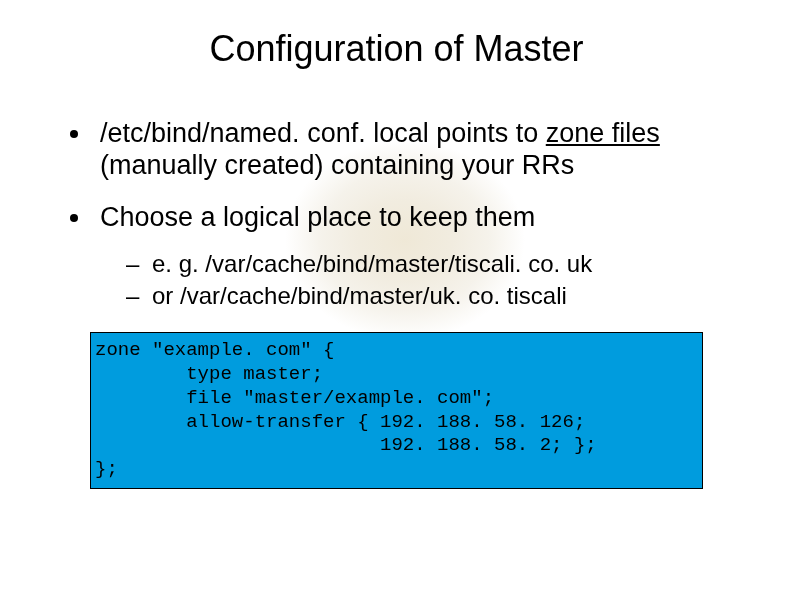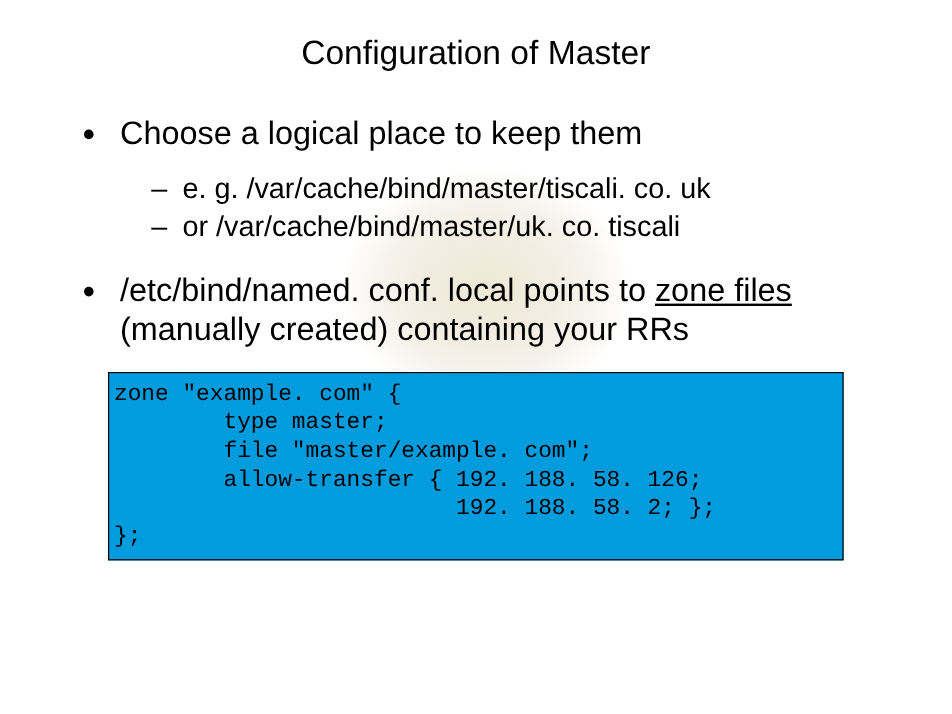--- a/index.html
+++ b/index.html
@@ -23,25 +23,25 @@
       rgba(190,170,120,0.15) 70%,
       rgba(255,255,255,0) 100%);
     z-index: 0;
   }
   .slide {
     position: relative;
     z-index: 1;
     padding: 28px 40px 0 40px;
   }
   .title {
-    font-size: 28px;
+    font-size: 36px;
     text-align: center;
     font-weight: normal;
     color: #000;
-    margin-bottom: 36px;
+    margin-bottom: 48px;
   }
   ul.main {
     list-style: none;
     padding-left: 30px;
   }
   ul.main > li {
     position: relative;
     padding-left: 30px;
     font-size: 27px;
     line-height: 1.18;
@@ -93,28 +93,28 @@
 </head>
 <body>
 
 <div class="watermark"></div>
 
 <div class="slide">
   <h1 class="title">Configuration of Master</h1>
 
   <ul class="main">
     <li>
+      <span>/etc/bind/named. conf. local points to </span><span class="underline">zone files</span><span> (manually created) containing your RRs</span>
+    </li>
+    <li>
       <span>Choose a logical place to keep them</span>
       <ul class="sub">
         <li><span>e. g. /var/cache/bind/master/tiscali. co. uk</span></li>
         <li><span>or   /var/cache/bind/master/uk. co. tiscali</span></li>
       </ul>
-    </li>
-    <li>
-      <span>/etc/bind/named. conf. local points to </span><span class="underline">zone files</span><span> (manually created) containing your RRs</span>
     </li>
   </ul>
 
   <div class="code-block">zone "example. com" {
         type master;
         file "master/example. com";
         allow-transfer { 192. 188. 58. 126;
                          192. 188. 58. 2; };
 };</div>
 </div>

